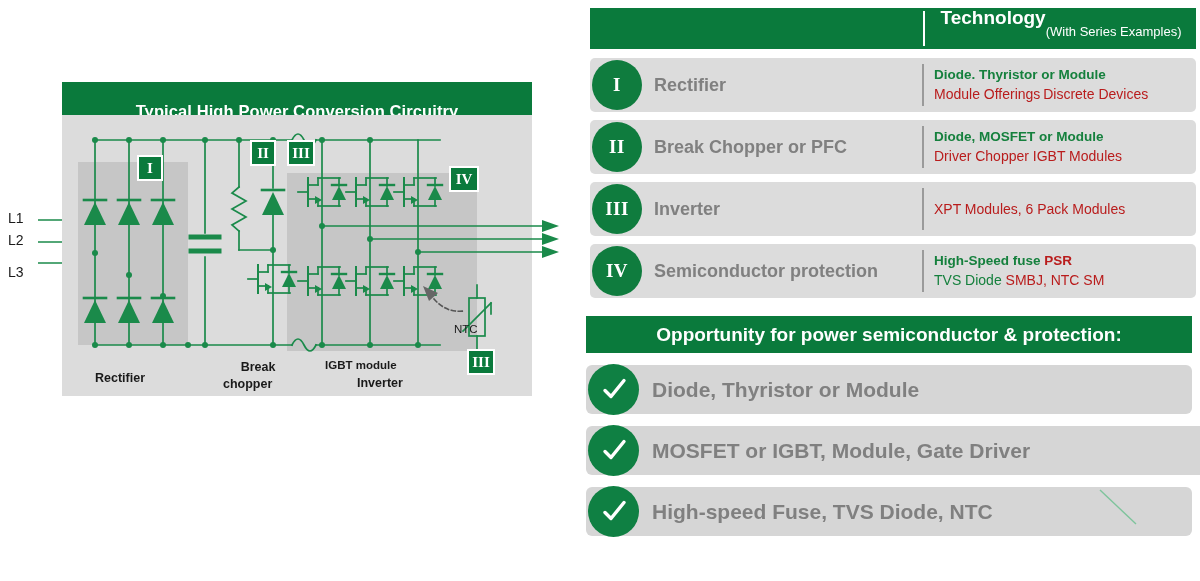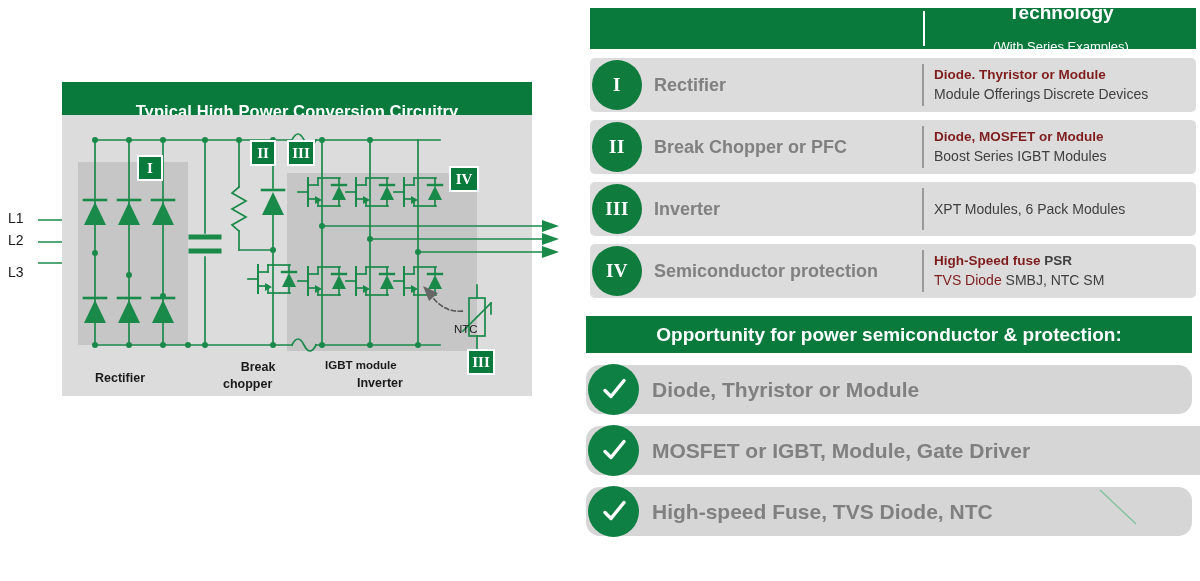--- a/index.html
+++ b/index.html
@@ -76,21 +76,21 @@
     background:#0a7a3c;
   }
   #th-function{
     position:absolute;left:0;top:0;width:330px;height:41px;
     display:flex;align-items:center;justify-content:center;
     color:#fff;font-size:20px;font-weight:bold;margin-top:36px;
   }
   #th-divider{position:absolute;left:333px;top:3px;width:2px;height:35px;background:#ffffff;}
   #th-technology{
     position:absolute;left:336px;top:0;width:270px;height:41px;
-    display:flex;flex-direction:column;align-items:center;justify-content:center;
+    display:flex;flex-direction:row;align-items:flex-start;justify-content:center;
     color:#fff;line-height:1.05;
   }
   #th-technology .main{font-size:19px;font-weight:bold;}
   #th-technology .sub{font-size:13px;font-weight:normal;margin-top:17px;}
 
   .frow{
     position:absolute;left:4px;width:606px;height:54px;
     background:#dcdcdc;border-radius:5px;
   }
   #row-1{top:58px;}
@@ -110,36 +110,36 @@
     display:flex;align-items:center;
     color:#808080;font-size:18px;font-weight:bold;
   }
   .frow .row-div{position:absolute;left:332px;top:6px;width:2px;height:42px;background:#9a9a9a;}
   .frow .tech{
     position:absolute;left:344px;top:0;height:54px;width:258px;
     display:flex;flex-direction:column;justify-content:center;
     line-height:1.35;
   }
   .tech .l1,.tech .l2{font-size:13.5px;font-weight:bold;white-space:nowrap;}
-  .g{color:#7f1d1d;}
-  .t{color:#404040;}
+  .g{color:#15803d;}
+  .t{color:#b91c1c;}
   .tech .l2{font-weight:normal;font-size:14px;}
   .tech .l1{font-weight:bold;}
 
   
   #opp-banner{
     position:absolute;left:586px;top:316px;width:606px;height:37px;
     background:#0a7a3c;
     display:flex;align-items:center;justify-content:center;
   }
   #opp-banner .t{color:#fff;font-size:19px;font-weight:bold;}
 
   .orow{
     position:absolute;left:586px;width:606px;height:49px;
-    background:#d6d6d6;border-radius:14px;
+    background:#d6d6d6;border-radius:6px;
   }
   #orow-1{top:365px;}
   #orow-2{top:426px;padding-left:40px;}
   #orow-3{top:487px;}
   .orow .chk{
     position:absolute;left:2px;top:-1px;width:51px;height:51px;border-radius:50%;
     background:#0f8043;
     display:flex;align-items:center;justify-content:center;
   }
   .orow .olabel{
@@ -415,21 +415,21 @@
         <div class="l2"><span class="g"></span><span class="t">Module Offerings Discrete Devices</span></div>
       </div>
     </div>
 
     <div class="frow" id="row-2">
       <div class="circ">II</div>
       <div class="fn-label">Break Chopper or PFC</div>
       <div class="row-div"></div>
       <div class="tech">
         <div class="l1"><span class="g">Diode, MOSFET or Module</span><span class="t"></span></div>
-        <div class="l2"><span class="g"></span><span class="t">Boost Series IGBT Modules</span></div>
+        <div class="l2"><span class="g"></span><span class="t">Driver Chopper IGBT Modules</span></div>
       </div>
     </div>
 
     <div class="frow" id="row-3">
       <div class="circ">III</div>
       <div class="fn-label">Inverter</div>
       <div class="row-div"></div>
       <div class="tech">
         <div class="l2"><span class="g"></span><span class="t">XPT Modules, 6 Pack  Modules</span></div>
       </div>

